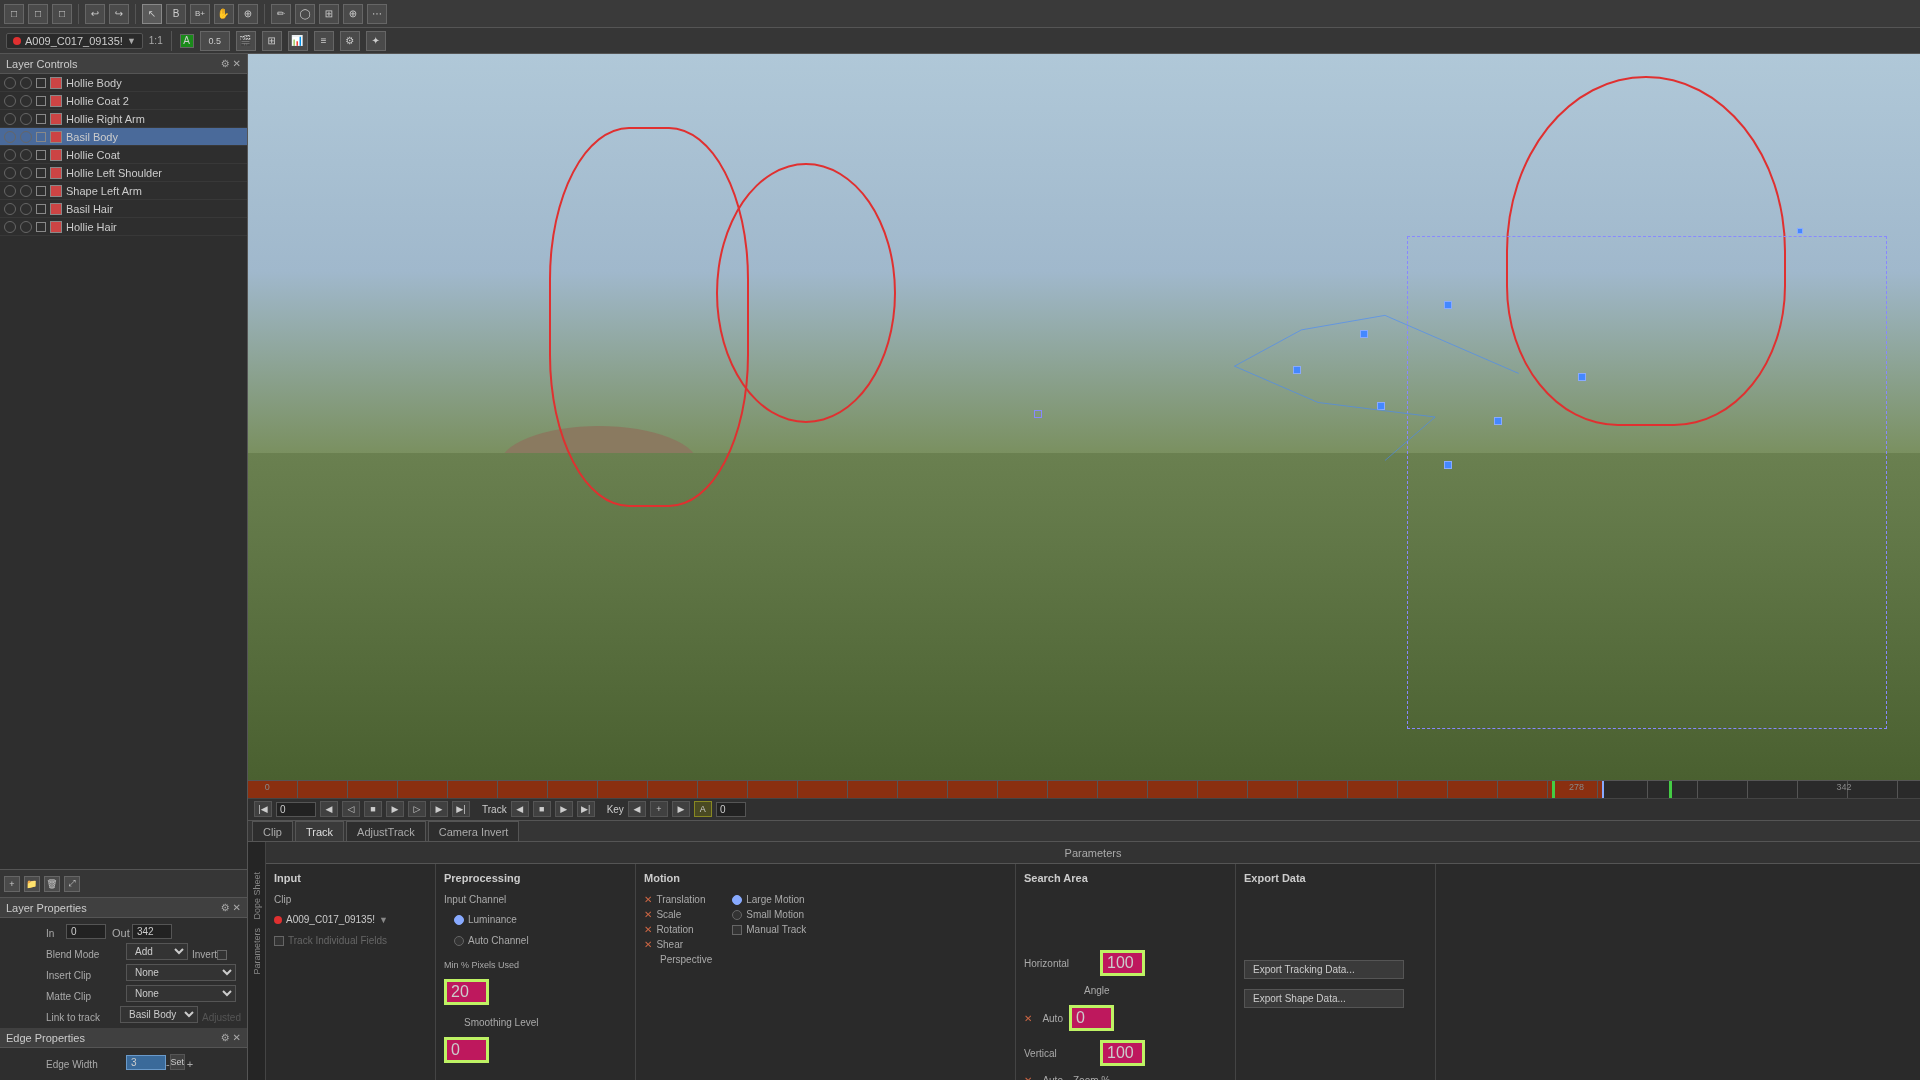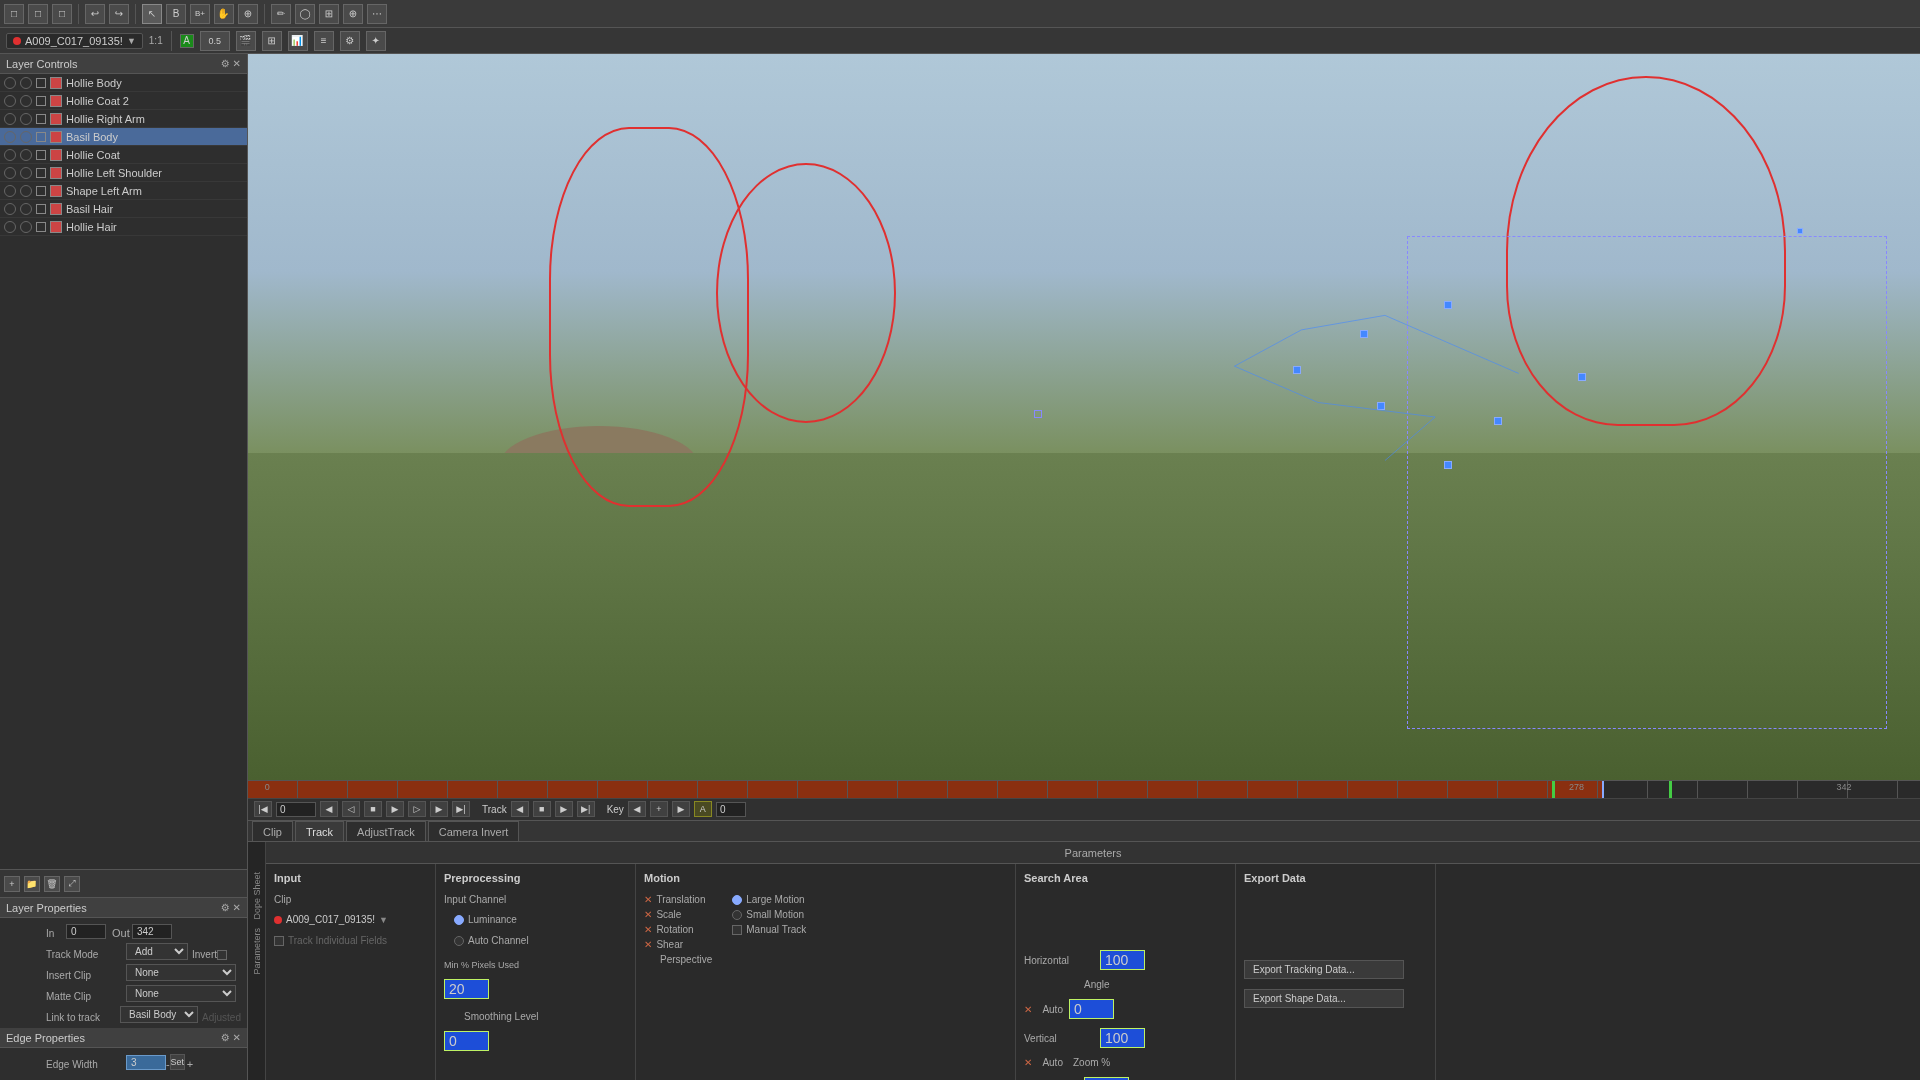--- a/index.html
+++ b/index.html
@@ -372,22 +372,22 @@
       align-items: center;
       gap: 6px;
       margin-bottom: 3px;
     }
     .field-row-label {
       font-size: 10px;
       color: #aaa;
       width: 70px;
     }
     .small-input {
-      background: #1d4ed8; border: 1px solid #bef264; color: #ccc;
-      padding: 1px 4px; font-size: 14px; width: 45px;
+      background: #be185d; border: 3px solid #bef264; color: #ccc;
+      padding: 1px 4px; font-size: 16px; width: 45px;
     }
     .auto-label {
       font-size: 10px; color: #aaa; margin-left: 2px;
     }
 
     
     .dope-sheet-side {
       width: 18px;
       background: #252525;
       border-right: 1px solid #444;
@@ -541,21 +541,21 @@
       </div>
 
       <div class="prop-row">
         <span style="font-size:10px; color:#aaa; width:20px;">In</span>
         <input class="prop-input" style="width: 40px;" value="0">
         <span style="font-size:11px; color:#aaa; width:20px; margin-left:6px;">Out</span>
         <input class="prop-input" style="width: 40px;" value="342">
       </div>
 
       <div class="prop-row">
-        <span class="prop-label">Track Mode</span>
+        <span class="prop-label">Blend Mode</span>
         <select class="prop-dropdown" style="width:62px;">
           <option>Add</option>
         </select>
         <span style="font-size:10px; color:#aaa; margin-left:4px;">Invert</span>
         <div class="checkbox"></div>
       </div>
 
       <div class="prop-row">
         <span class="prop-label">Insert Clip</span>
         <select class="prop-dropdown" style="width:110px;">

